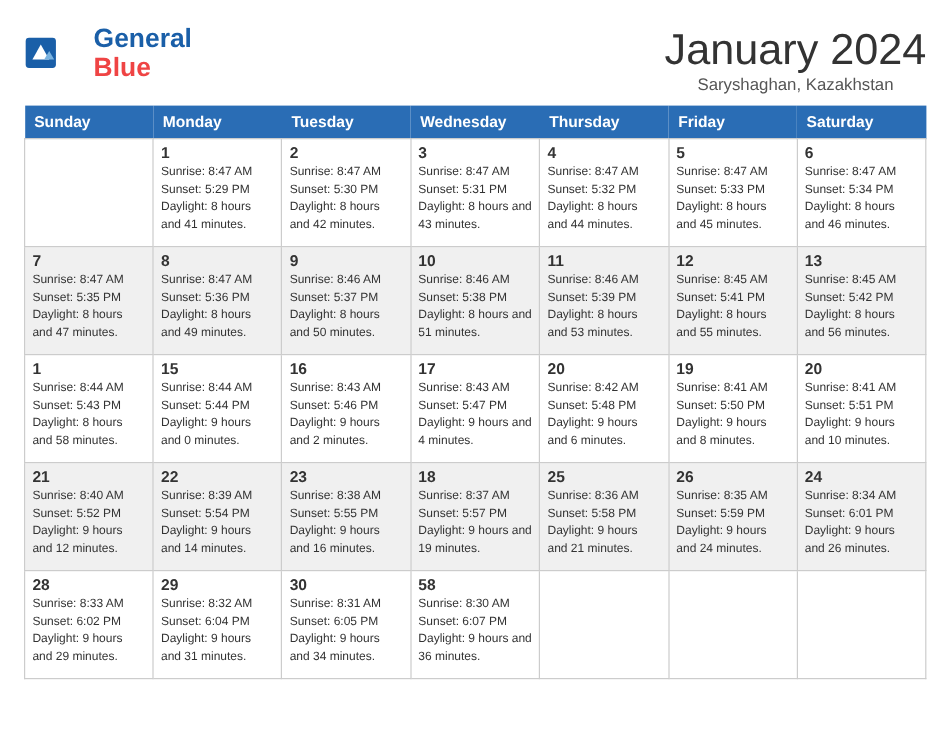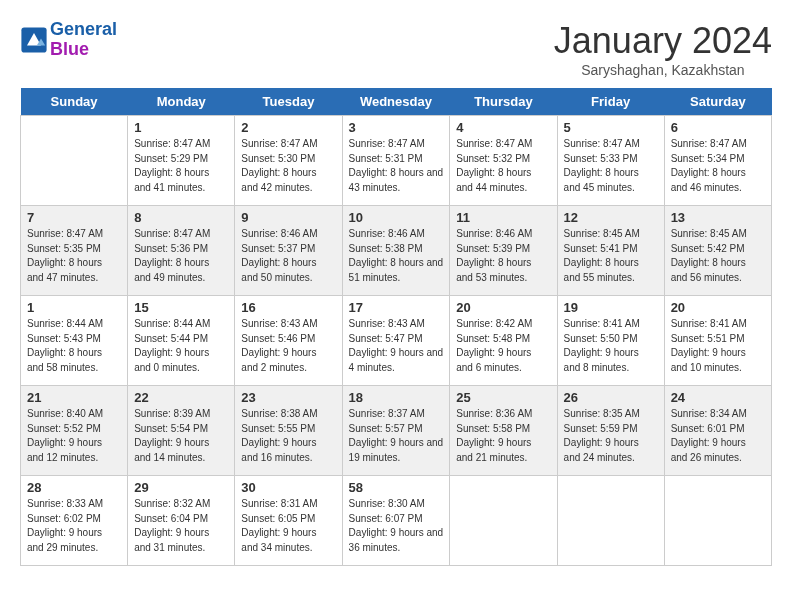--- a/index.html
+++ b/index.html
@@ -14,24 +14,25 @@
       display: flex;
       justify-content: space-between;
       align-items: flex-start;
       margin-bottom: 10px;
     }
     .logo {
       display: flex;
       align-items: center;
     }
     .logo-text {
-      font-size: 18px;
+      font-size: 22px;
       font-weight: bold;
       color: #333;
       line-height: 1.1;
+      margin-left: 28px;
     }
     .logo-text span {
       color: #1a5fa8;
     }
     .logo-icon {
       width: 28px;
       height: 28px;
       margin-right: 2px;
     }
     .title-block {
@@ -47,21 +48,21 @@
       color: #555;
     }
     table {
       width: 100%;
       border-collapse: collapse;
       font-size: 11px;
     }
     thead tr th {
       background-color: #2a6db5;
       color: #fff;
-      text-align: center;
+      text-align: left;
       padding: 6px 8px;
       font-size: 13px;
       font-weight: bold;
     }
     tbody tr td {
       border: 1px solid #ccc;
       vertical-align: top;
       padding: 4px 6px;
       min-height: 80px;
       height: 90px;
@@ -94,21 +95,21 @@
 
 <div class="header">
   <div class="logo">
     <svg class="logo-icon" viewBox="0 0 40 40">
       <rect x="2" y="2" width="36" height="36" rx="4" fill="#1a5fa8"></rect>
       <polygon points="10,28 20,10 30,28" fill="white"></polygon>
       <polygon points="24,28 30,18 36,28" fill="#7ab3e0"></polygon>
     </svg>
     <div class="logo-text">
       <span>General</span><br>
-      <span style="color:#a21caf">Blue</span>
+      <span style="color:#ef4444">Blue</span>
     </div>
   </div>
   <div class="title-block">
     <div class="month-title">January 2024</div>
     <div class="location-title">Saryshaghan, Kazakhstan</div>
   </div>
 </div>
 
 <table>
   <thead>

